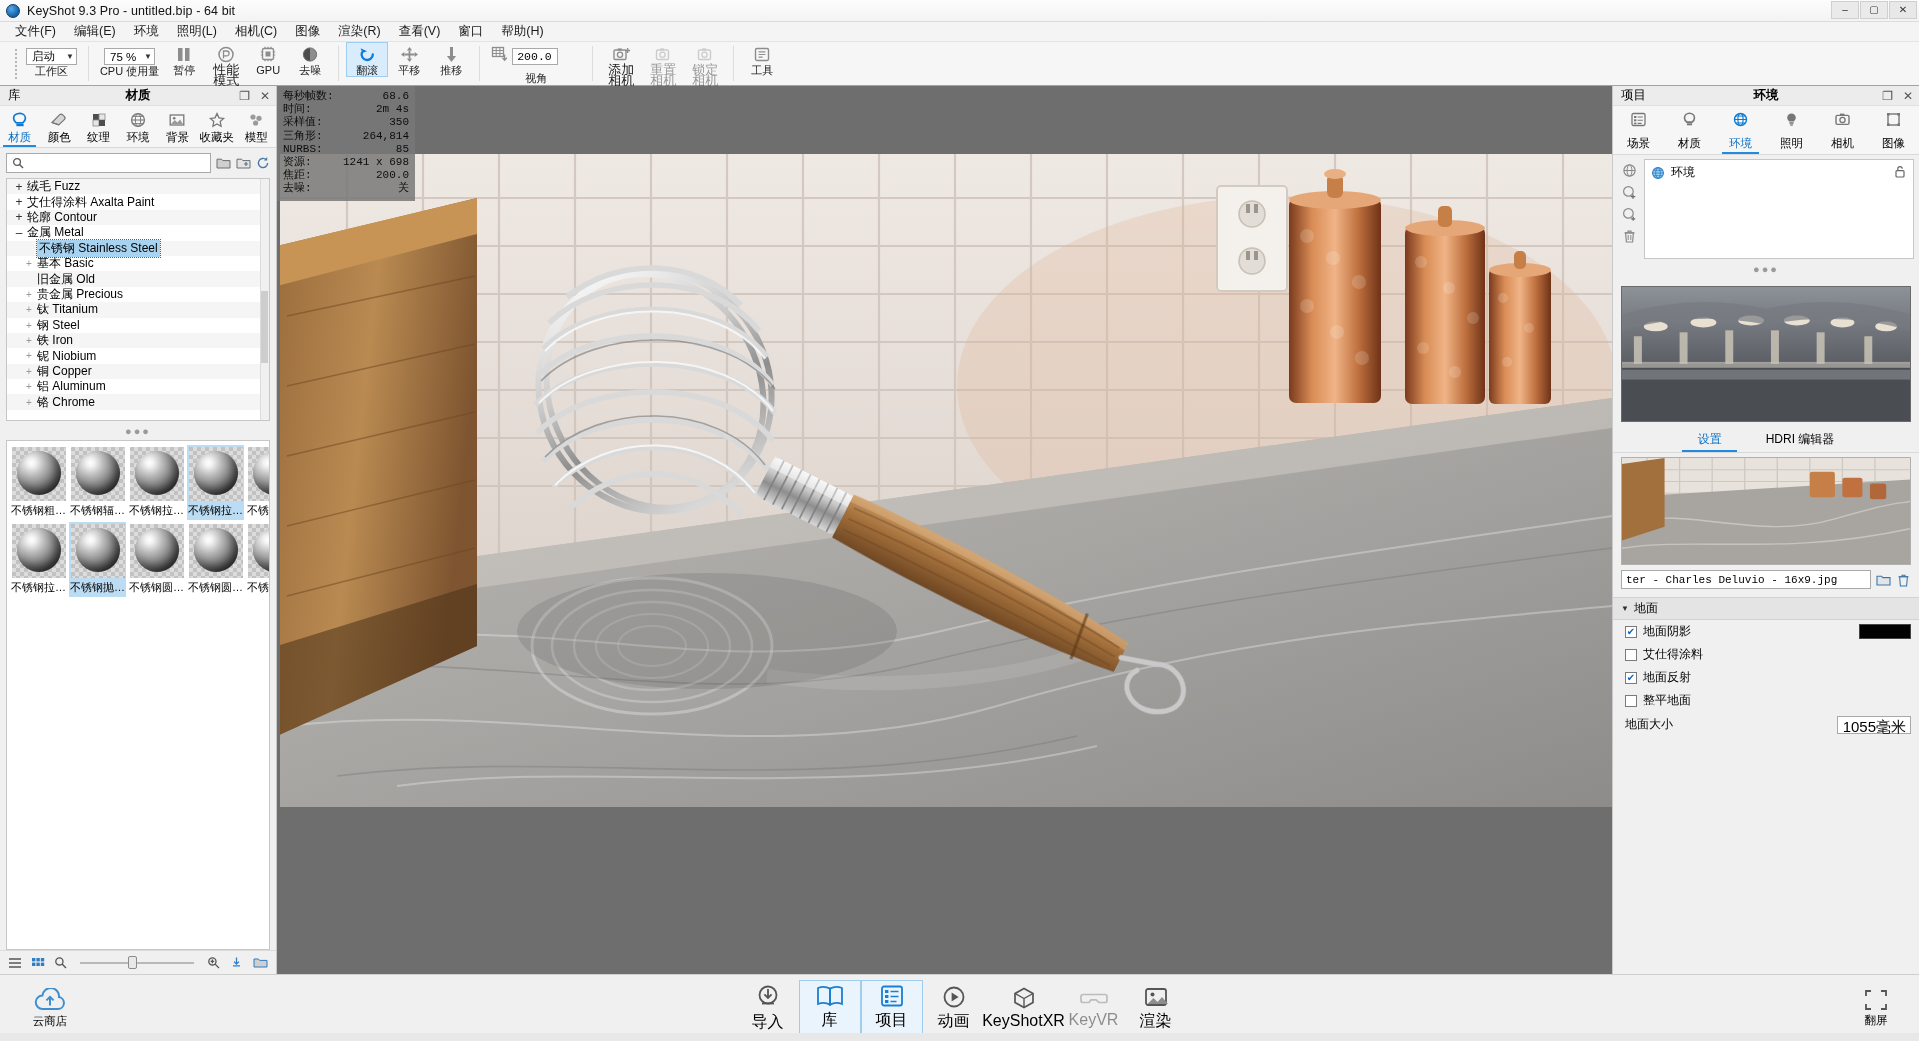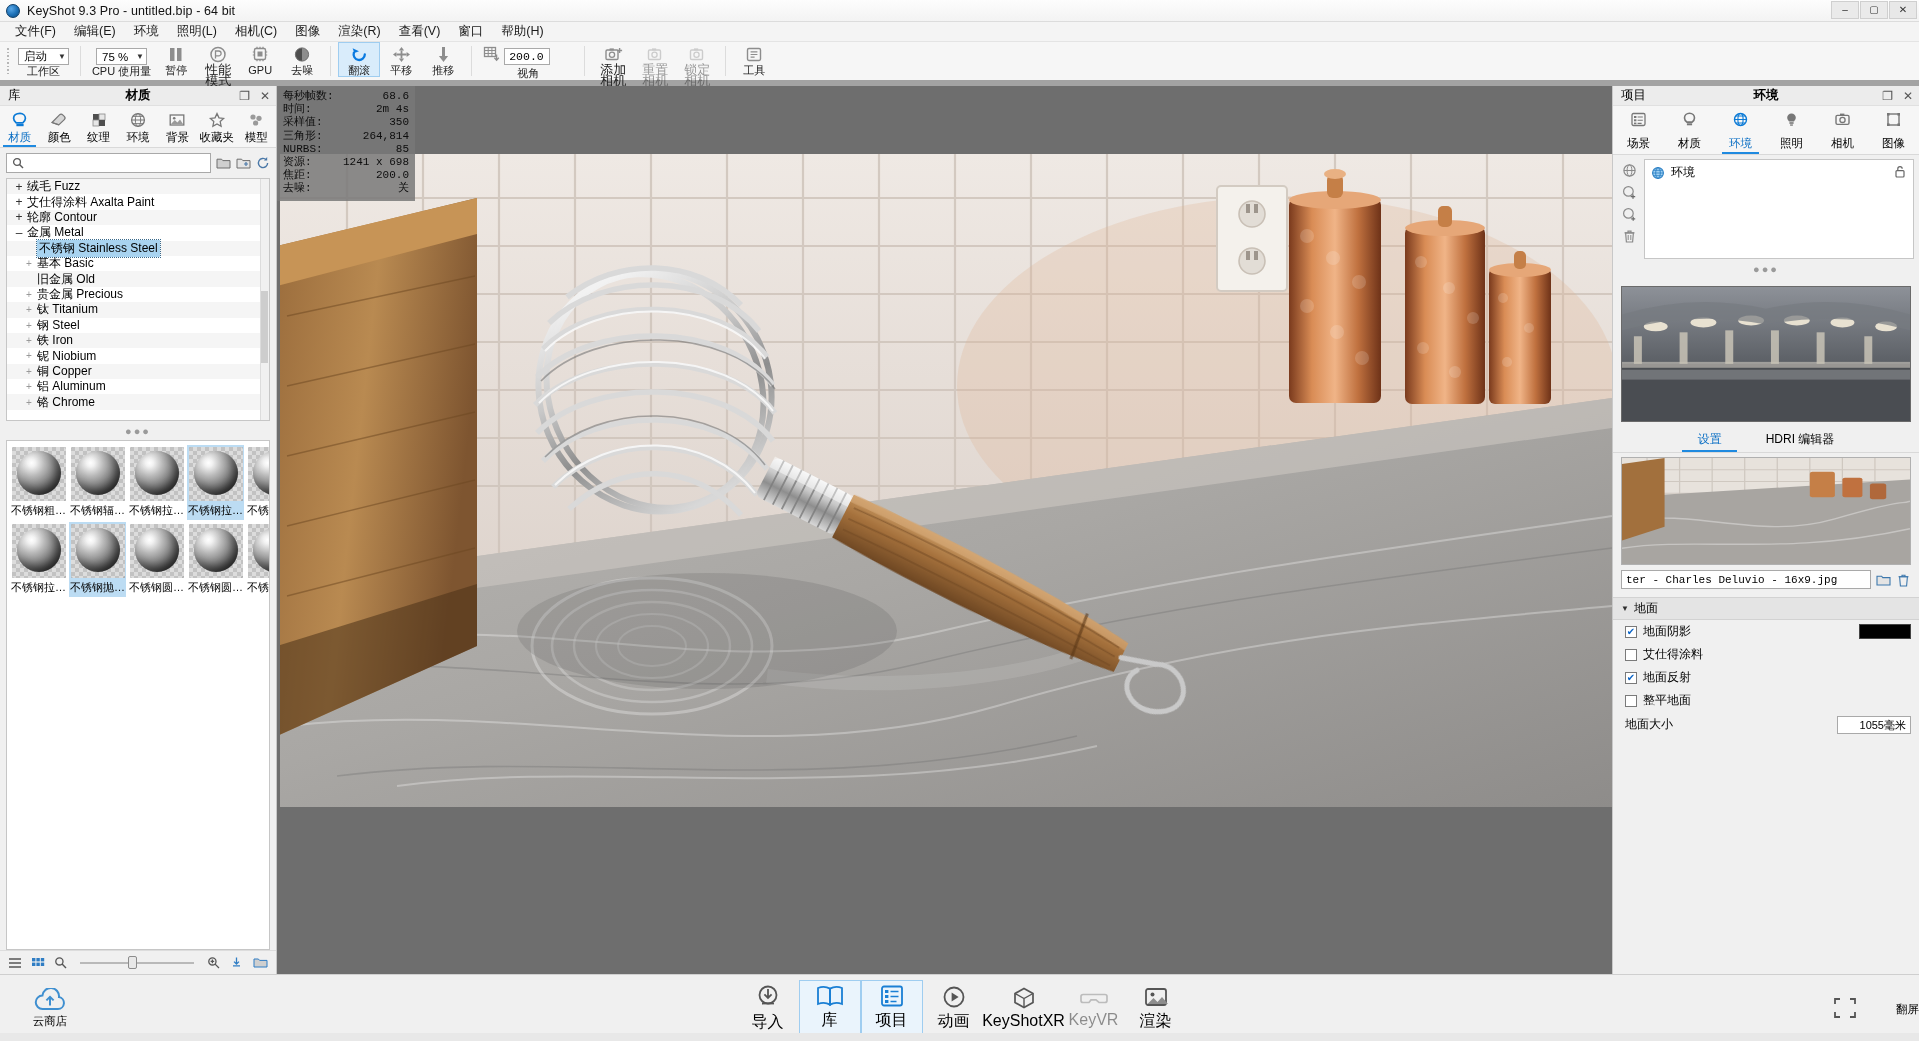--- a/index.html
+++ b/index.html
@@ -34,22 +34,22 @@
 
   
   .menubar {
     height:20px; background:#f4f4f4; display:flex; align-items:center;
     padding-left:6px; border-bottom:1px solid #e4e4e4;
   }
   .menu-item { padding:2px 9px; font-size:12.5px; color:#1a1a1a; cursor:default; }
 
   
   .toolbar {
-    height:44px; background:#f6f6f6; border-bottom:6px solid #a3a3a3;
-    display:flex; align-items:stretch; padding-left:4px;
+    height:44px; background:#f6f6f6; border-bottom:1px solid #a3a3a3;
+    display:flex; align-items:stretch; padding-left:12px;
   }
   .tb-grip {
     width:8px; display:flex; flex-direction:column; justify-content:center;
     align-items:center; gap:2px; padding:6px 0;
   }
   .tb-grip i { width:2px;height:2px;background:#b6b6b6;display:block; }
   .tb-group { display:flex; align-items:flex-start; padding:0 2px; }
   .tb-sep { width:1px; background:#dcdcdc; margin:4px 5px; align-self:stretch; }
   .tb-cell {
     width:auto; min-width:42px; display:flex; flex-direction:column;
@@ -259,21 +259,21 @@
   .chk.on { background:#fff; }
   .chk.on:after { content:"✔"; font-size:10px; color:#0a64c8; line-height:10px; }
   .swatch-black {
     position:absolute; right:8px; width:52px; height:15px; background:#000; border:1px solid #444;
   }
   .fieldrow {
     display:flex; align-items:center; padding:4px 8px 3px 12px; font-size:12px; position:relative;
   }
   .fieldrow .fv {
     position:absolute; right:8px; width:74px; height:18px; border:1px solid #a9a9a9;
-    background:#fff; font-size:11px; padding:1px 4px; text-align:right;
+    background:#fff; font-size:15px; padding:1px 4px; text-align:right;
   }
 
   
   .bottomdock {
     position:absolute; left:0; right:0; bottom:0; height:67px;
     background:#f0f0f0; border-top:1px solid #cfcfcf;
     display:flex; align-items:center;
   }
   .cloud {
     width:90px; display:flex;flex-direction:column;align-items:center;
@@ -285,21 +285,21 @@
   }
   .dockbtn {
     width:62px; height:56px; display:flex;flex-direction:column;
     align-items:center; justify-content:center; gap:2px; cursor:default;
     background:transparent; border:1px solid transparent;
   }
   .dockbtn.active { background:#eaf4fc; border:1px solid #9fcdf0; border-bottom:3px solid #1f8ae0; }
   .dockbtn .db-lbl { font-size:16px; }
   .dockbtn.dim { opacity:.42; }
   .fullscreen {
-    width:86px; display:flex;flex-direction:row;align-items:center;justify-content:space-between;
+    width:86px; display:flex;flex-direction:column;align-items:center;justify-content:flex-end;
     cursor:default;
   }
   .fullscreen .fs-lbl { font-size:11.5px; margin-top:2px; }
 
   .statusbar {
     position:absolute; left:0; right:0; bottom:0; height:8px; background:#e8e8e8;
   }
 
   svg { display:block; }
 </style>

